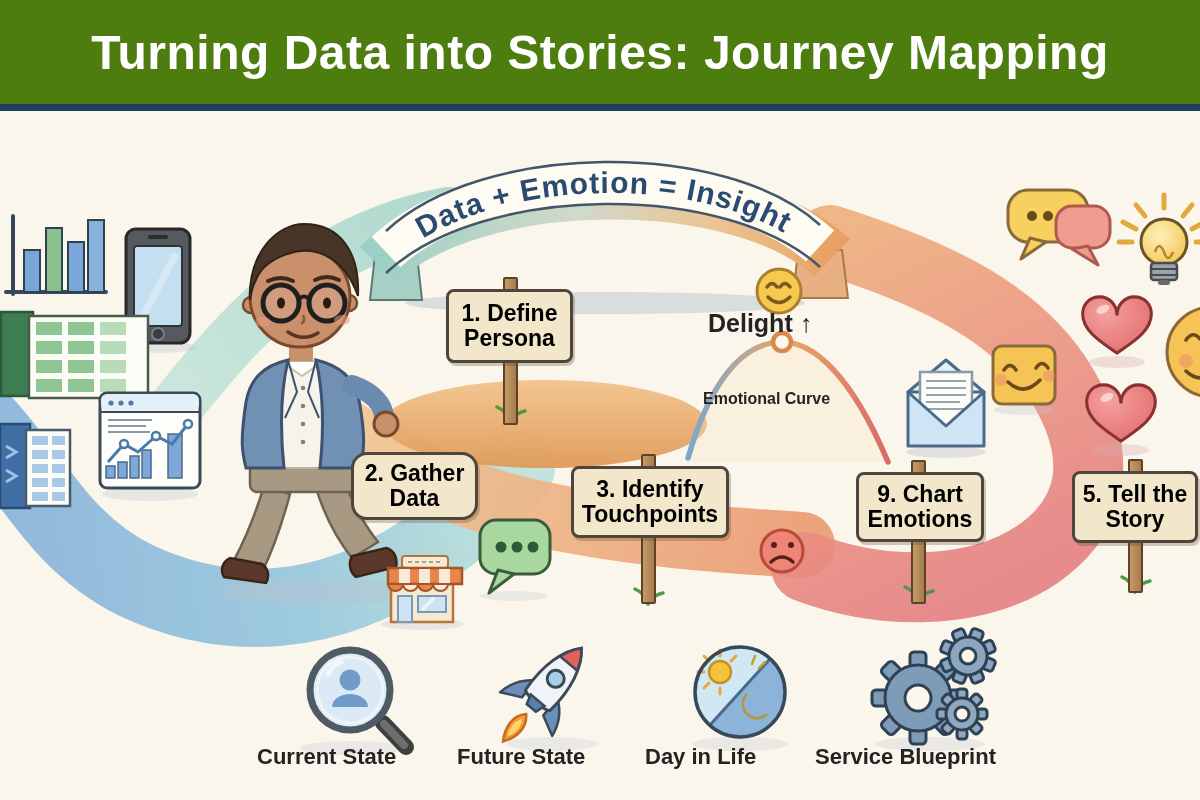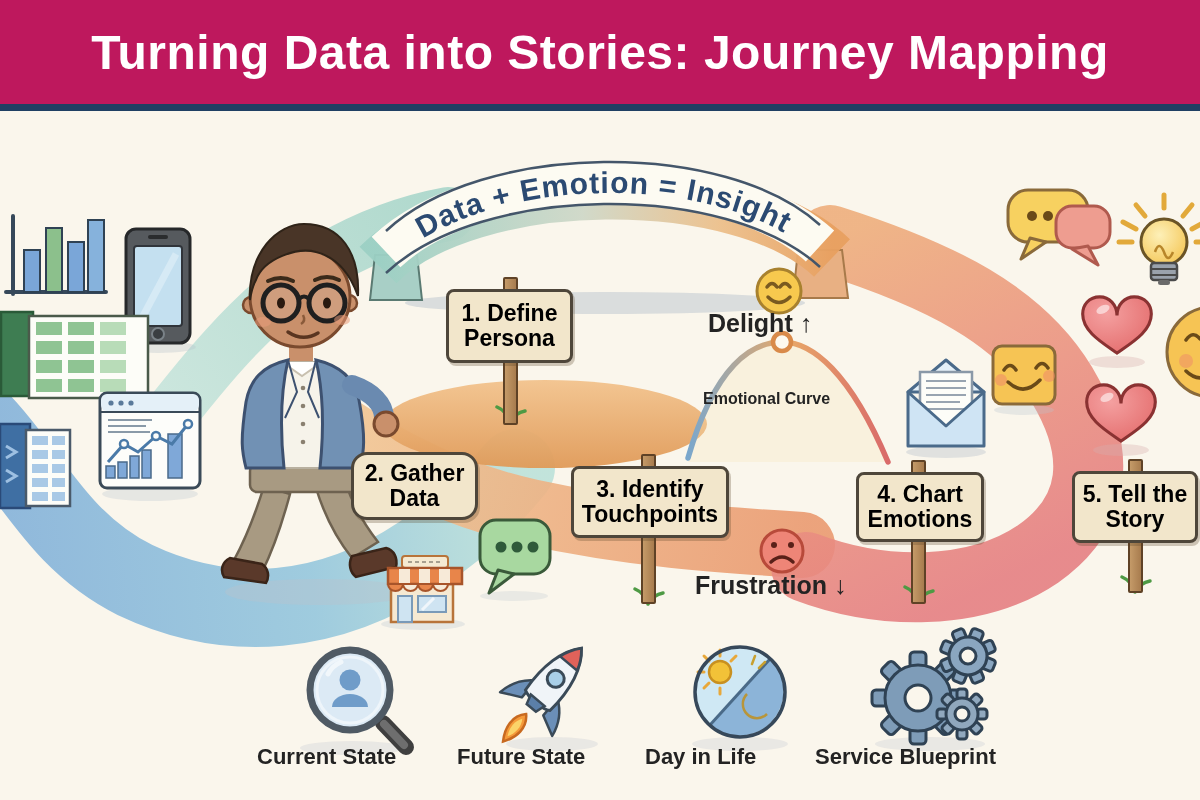--- a/index.html
+++ b/index.html
@@ -3,21 +3,21 @@
 <meta charset="utf-8">
 <style>
   html,body { margin:0; padding:0; background:#e8e4da; }
   .stage {
     position:relative; width:1200px; height:800px; overflow:hidden;
     background:#FAF6EC;
     font-family:"Liberation Sans","DejaVu Sans",sans-serif;
   }
   .header {
     position:absolute; left:0; top:0; width:1200px; height:104px;
-    background:#be185d; border-bottom:7px solid #1F3F63;
+    background:#4d7c0f; border-bottom:7px solid #1F3F63;
     display:flex; align-items:center; justify-content:center;
   }
   .header h1 {
     margin:0; color:#FFFFFF; font-size:48px; font-weight:bold;
     letter-spacing:.5px; white-space:nowrap;
   }
   .scene { position:absolute; left:0; top:0; }
   .post {
     position:absolute; width:15px;
     background:linear-gradient(90deg,#C49A68,#A87C4E);
@@ -439,28 +439,27 @@
   <div class="sign" style="left:446px; top:289px; width:127px; height:74px;">
     <span>1. Define Persona</span>
   </div>
   <div class="sign" style="left:351px; top:452px; width:127px; height:68px; border-radius:16px;">
     <span>2. Gather Data</span>
   </div>
   <div class="sign" style="left:571px; top:466px; width:158px; height:72px;">
     <span>3. Identify Touchpoints</span>
   </div>
   <div class="sign" style="left:856px; top:472px; width:128px; height:70px;">
-    <span>4. Chart Emotions</span>
+    <span>9. Chart Emotions</span>
   </div>
   <div class="sign" style="left:1072px; top:471px; width:126px; height:72px;">
     <span>5. Tell the Story</span>
   </div>
 
   <div class="lbl emotion" style="left:708px; top:309px; width:170px;">Delight ↑</div>
   <div class="lbl curve" style="left:703px; top:390px; width:155px;">Emotional Curve</div>
-  <div class="lbl emotion" style="left:695px; top:571px; width:190px;">Frustration ↓</div>
 
   <div class="lbl legend" style="left:257px; top:744px; width:190px;">Current State</div>
   <div class="lbl legend" style="left:457px; top:744px; width:190px;">Future State</div>
   <div class="lbl legend" style="left:645px; top:744px; width:190px;">Day in Life</div>
   <div class="lbl legend" style="left:815px; top:744px; width:245px;">Service Blueprint</div>
 
 </div>
 
 </body></html>

